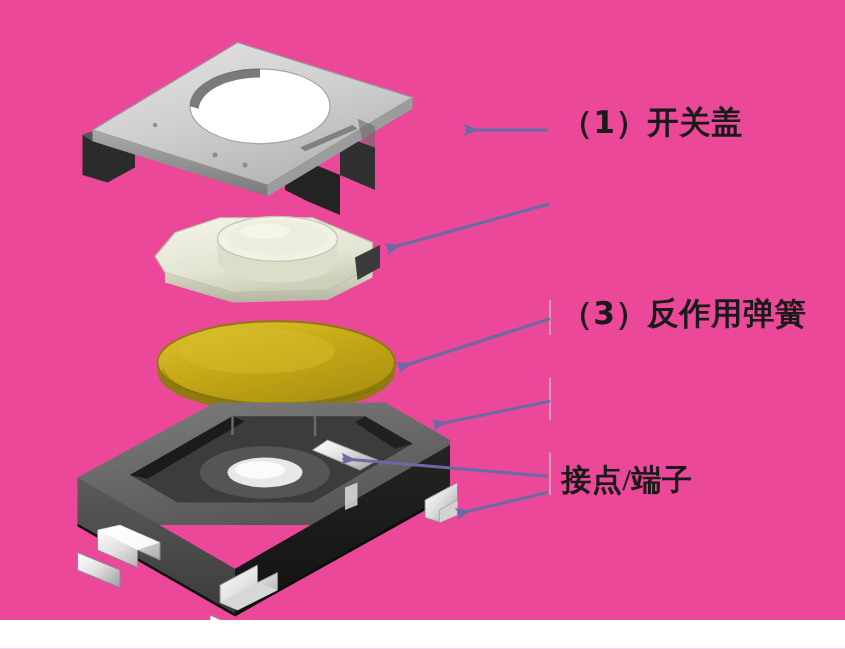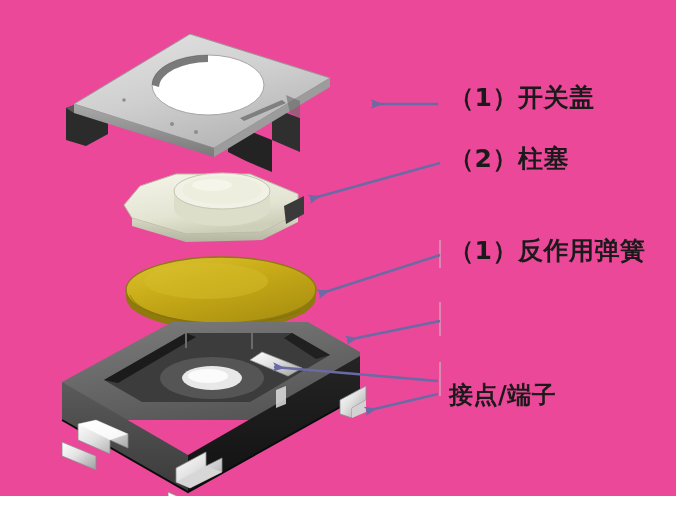--- a/index.html
+++ b/index.html
@@ -29,21 +29,21 @@
     font-weight: bold;
     font-size: 25px;
     line-height: 1;
     letter-spacing: 0.5px;
     white-space: nowrap;
   }
   #label-cover    { left: 449px; top: 85px;  }
   #label-plunger  { left: 449px; top: 146px; }
   #label-spring   { left: 449px; top: 238px; }
   #label-housing  { left: 449px; top: 305px; }
-  #label-contact  { left: 449px; top: 383px; font-size: 24px; }
+  #label-contact  { left: 449px; top: 373px; font-size: 24px; font-family: Liberation Serif, serif; }
 </style>
 </head>
 <body>
 
 <div id="stage">
 
   <svg id="diagram-svg" viewBox="0 0 676 519">
     <defs>
       <linearGradient id="gradCoverTop" x1="0" y1="0" x2="0.6" y2="1">
         <stop offset="0%" stop-color="#e4e4e4"></stop>
@@ -188,20 +188,19 @@
       <line x1="440" y1="163" x2="310" y2="199"></line>
       <line x1="440" y1="255" x2="319" y2="294"></line>
       <line x1="440" y1="321" x2="347" y2="340"></line>
       <line x1="438" y1="381" x2="274" y2="367"></line>
       <line x1="438" y1="394" x2="366" y2="411"></line>
     </g>
   </svg>
 
   <div class="label" id="label-cover">（1）开关盖</div>
 
-  <div class="label" id="label-plunger">（2）柱塞</div>
-
-  <div class="label" id="label-spring">（1）反作用弹簧</div>
+
+  <div class="label" id="label-spring">（3）反作用弹簧</div>
 
 
   <div class="label" id="label-contact">接点/端子</div>
 
 </div>
 
 </body></html>

